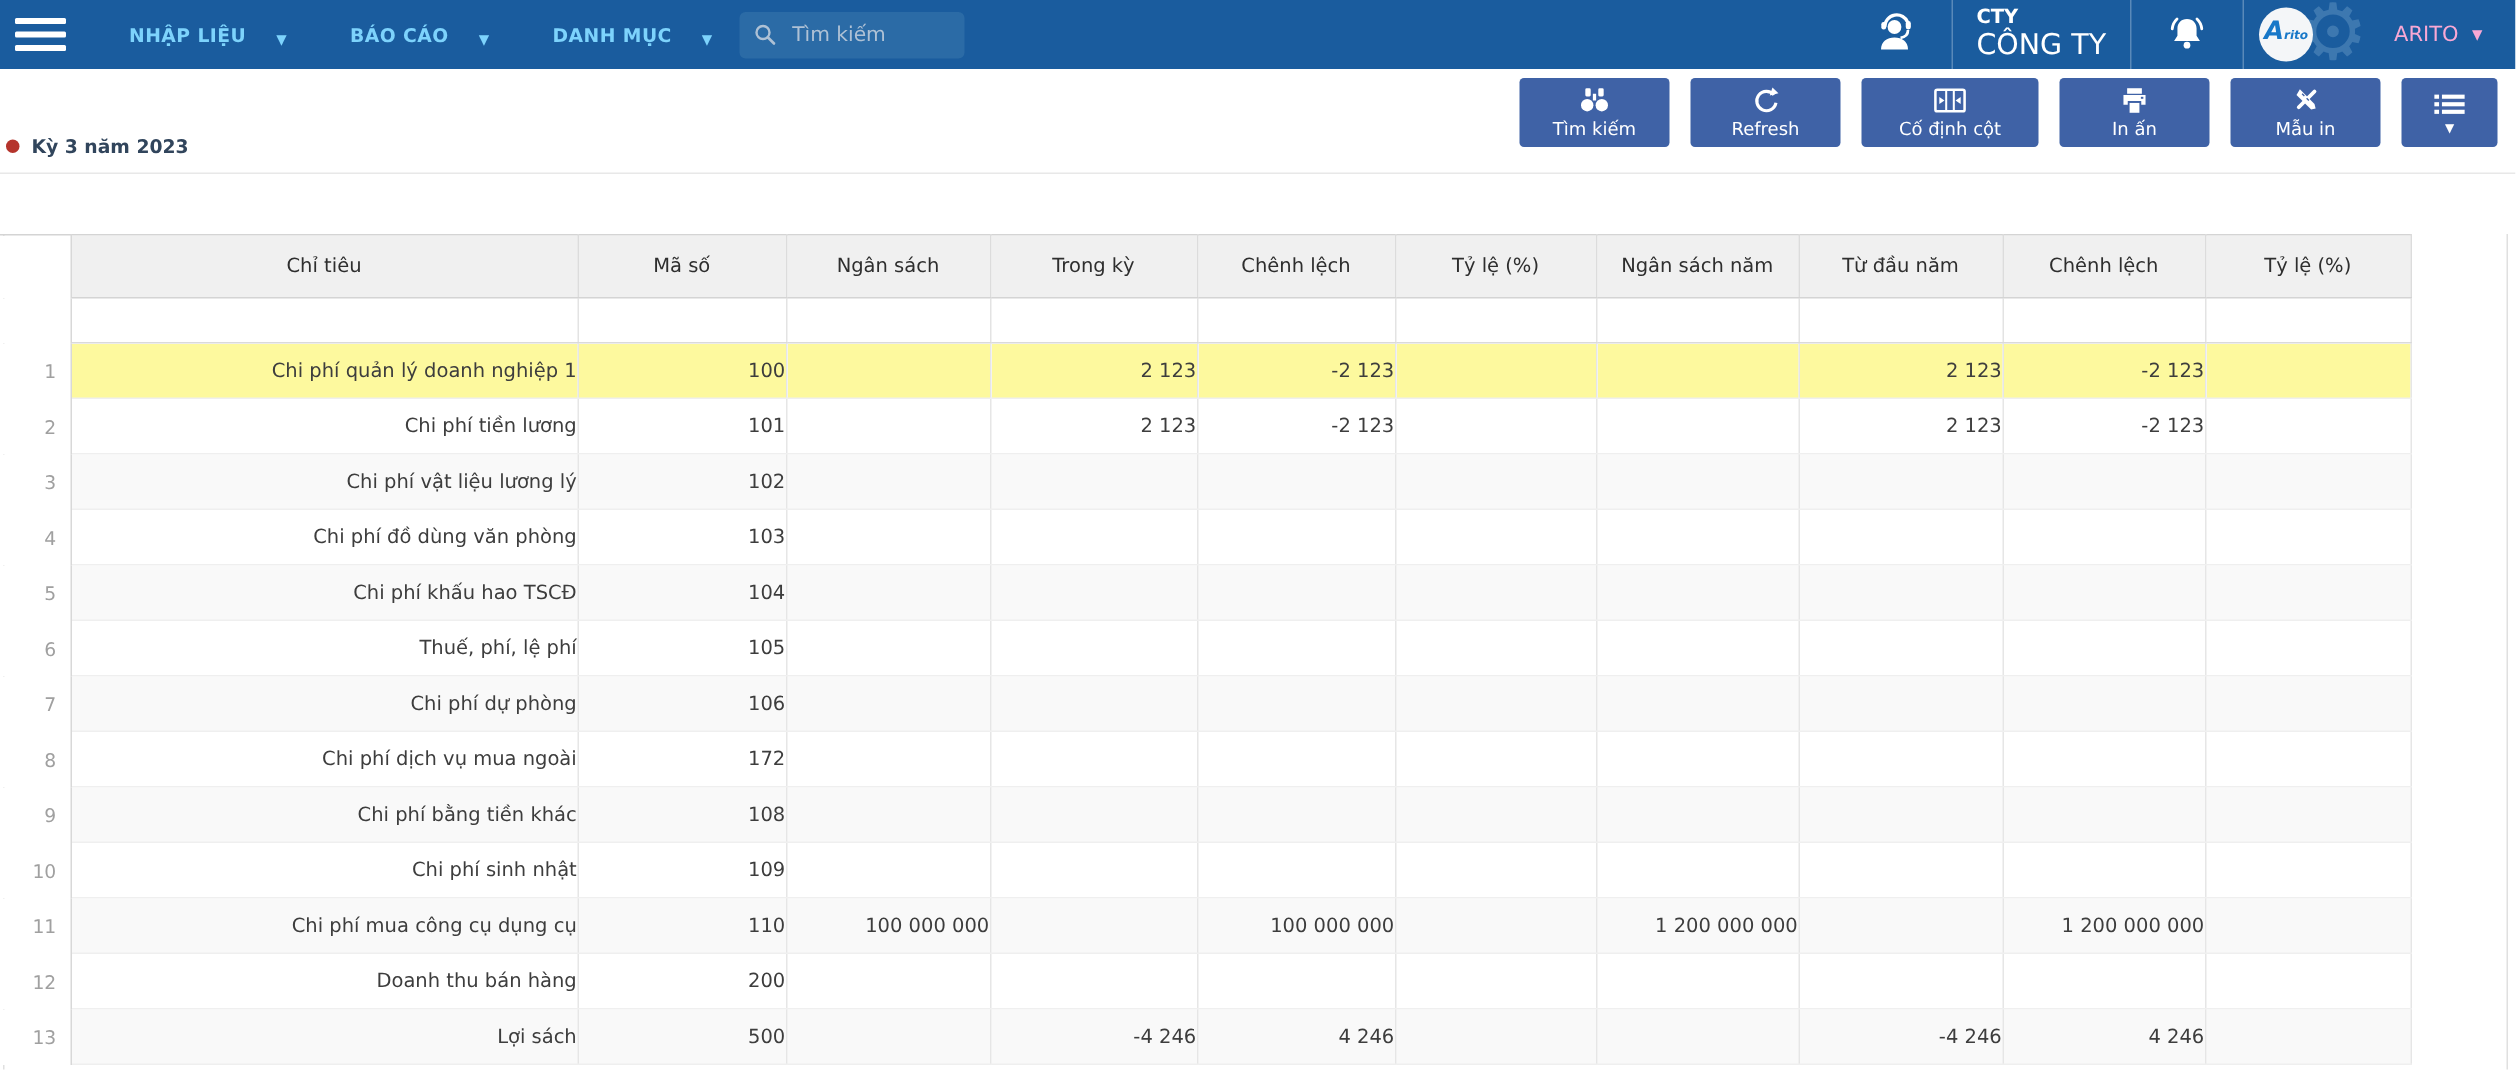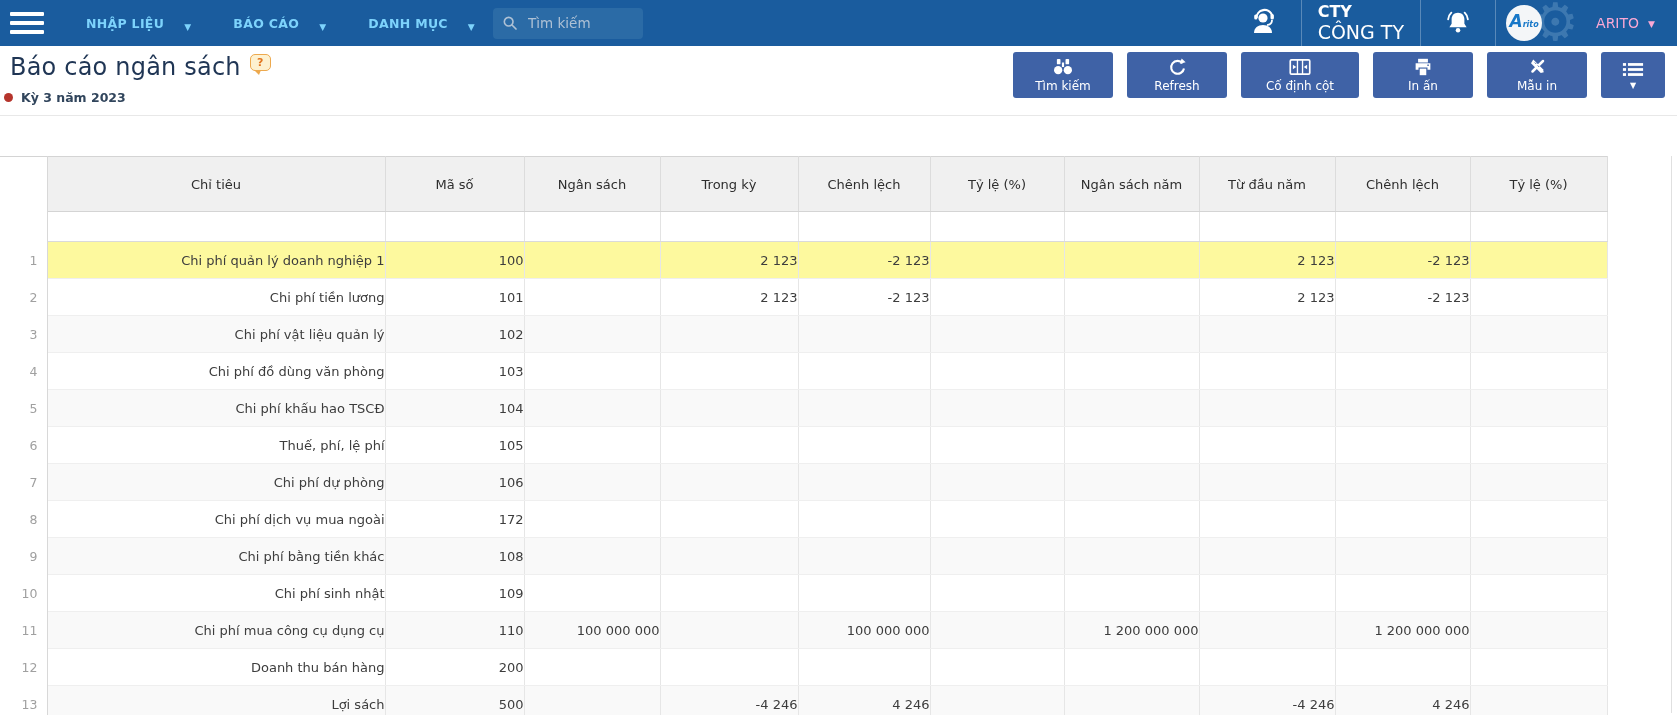--- a/index.html
+++ b/index.html
@@ -32,21 +32,21 @@
   .search-box input {
     background:transparent; border:none; outline:none; width:100%;
     color:#e3ecf5; font-size:13.5px; font-family:inherit;
   }
   .search-box input::placeholder { color:#aec1d5; opacity:1; }
 
   .nav-right { margin-left:auto; display:flex; align-items:center; height:100%; }
   .nav-divider { width:1px; height:46px; background:rgba(255,255,255,.28); }
   .support-btn { margin:0 20px; display:flex; align-items:center; cursor:pointer; }
   .company { padding:0 16px; color:#fff; line-height:1.2; cursor:pointer; }
-  .company .code { font-weight:bold; font-size:16px; }
+  .company .code { font-weight:bold; font-size:13px; }
   .company .name { font-size:19px; }
   .bell-btn { margin:0 22px; display:flex; align-items:center; cursor:pointer; }
   .user-cluster { position:relative; display:flex; align-items:center; padding:0 22px 0 10px; height:100%; }
   .gear {
     position:absolute; left:36px; top:-8px; font-size:52px; line-height:60px;
     color:#5b8fc0; opacity:.55; z-index:1; cursor:pointer;
   }
   .avatar {
     position:relative; z-index:2; width:36px; height:36px; border-radius:50%;
     background:#f4f6f8; display:flex; align-items:baseline; justify-content:center;
@@ -91,21 +91,21 @@
   .tb-btn svg { display:block; }
 
   
   .grid-wrap { position:absolute; left:0; top:156px; width:1607px; }
   table.grid { border-collapse:collapse; table-layout:fixed; width:1607px; }
   table.grid th, table.grid td {
     padding:0; font-weight:normal; overflow:hidden; white-space:nowrap;
     font-size:13px; color:#3d3d3d;
   }
   thead th.col-h {
-    background:#f0f0f0; height:55px; text-align:center; color:#2e2e2e;
+    background:#f0f0f0; height:42px; text-align:center; color:#2e2e2e;
     border-top:1px solid #d4d4d4; border-bottom:1px solid #d4d4d4;
     border-right:1px solid #dcdcdc; cursor:pointer;
   }
   thead th.gutter-h { background:#fff; border-right:1px solid #d8d8d8; border-top:1px solid #d4d4d4; }
   tr.filter-row td { background:#fff; height:30px; border-right:1px solid #e3e3e3; border-bottom:1px solid #dadada; cursor:text; }
   tr.filter-row td.gutter { border-right:1px solid #d8d8d8; border-bottom:none; cursor:default; }
   tbody td { height:37px; border-right:1px solid #e6e6e6; border-bottom:1px solid #efefef; cursor:pointer; }
   tbody td.gutter {
     background:#fff; border-right:1px solid #d8d8d8; border-bottom:none;
     color:#a0a0a0; font-size:12.5px; text-align:right; padding-right:9px; cursor:pointer;
@@ -184,24 +184,20 @@
       </div>
       <div class="user-name">
         <span>ARITO</span>
         <span class="caret">▼</span>
       </div>
     </div>
   </div>
 </div>
 
 <div class="titlebar">
-  <div class="page-title-row">
-    <h1 class="page-title">Báo cáo ngân sách</h1>
-    <div class="help-bubble">?</div>
-  </div>
   <div class="subtitle-row">
     <span class="dot"></span>
     <span class="subtitle">Kỳ 3 năm 2023</span>
   </div>
 
   <div class="toolbar">
     <button class="tb-btn">
       <svg width="22" height="18" viewBox="0 0 24 20">
         <rect x="5.2" y="1" width="4" height="6" rx="1" fill="#fff"></rect>
         <rect x="14.8" y="1" width="4" height="6" rx="1" fill="#fff"></rect>
@@ -327,21 +323,21 @@
           <td class="ar">2 123</td>
           <td class="ar">-2 123</td>
           <td class="ar"></td>
           <td class="ar"></td>
           <td class="ar">2 123</td>
           <td class="ar">-2 123</td>
           <td class="ar"></td>
         </tr>
         <tr class="zebra">
           <td class="gutter">3</td>
-          <td class="al">Chi phí vật liệu quản lý</td>
+          <td class="al">Chi phí vật liệu lương lý</td>
           <td class="al code">102</td>
           <td class="ar"></td>
           <td class="ar"></td>
           <td class="ar"></td>
           <td class="ar"></td>
           <td class="ar"></td>
           <td class="ar"></td>
           <td class="ar"></td>
           <td class="ar"></td>
         </tr>

